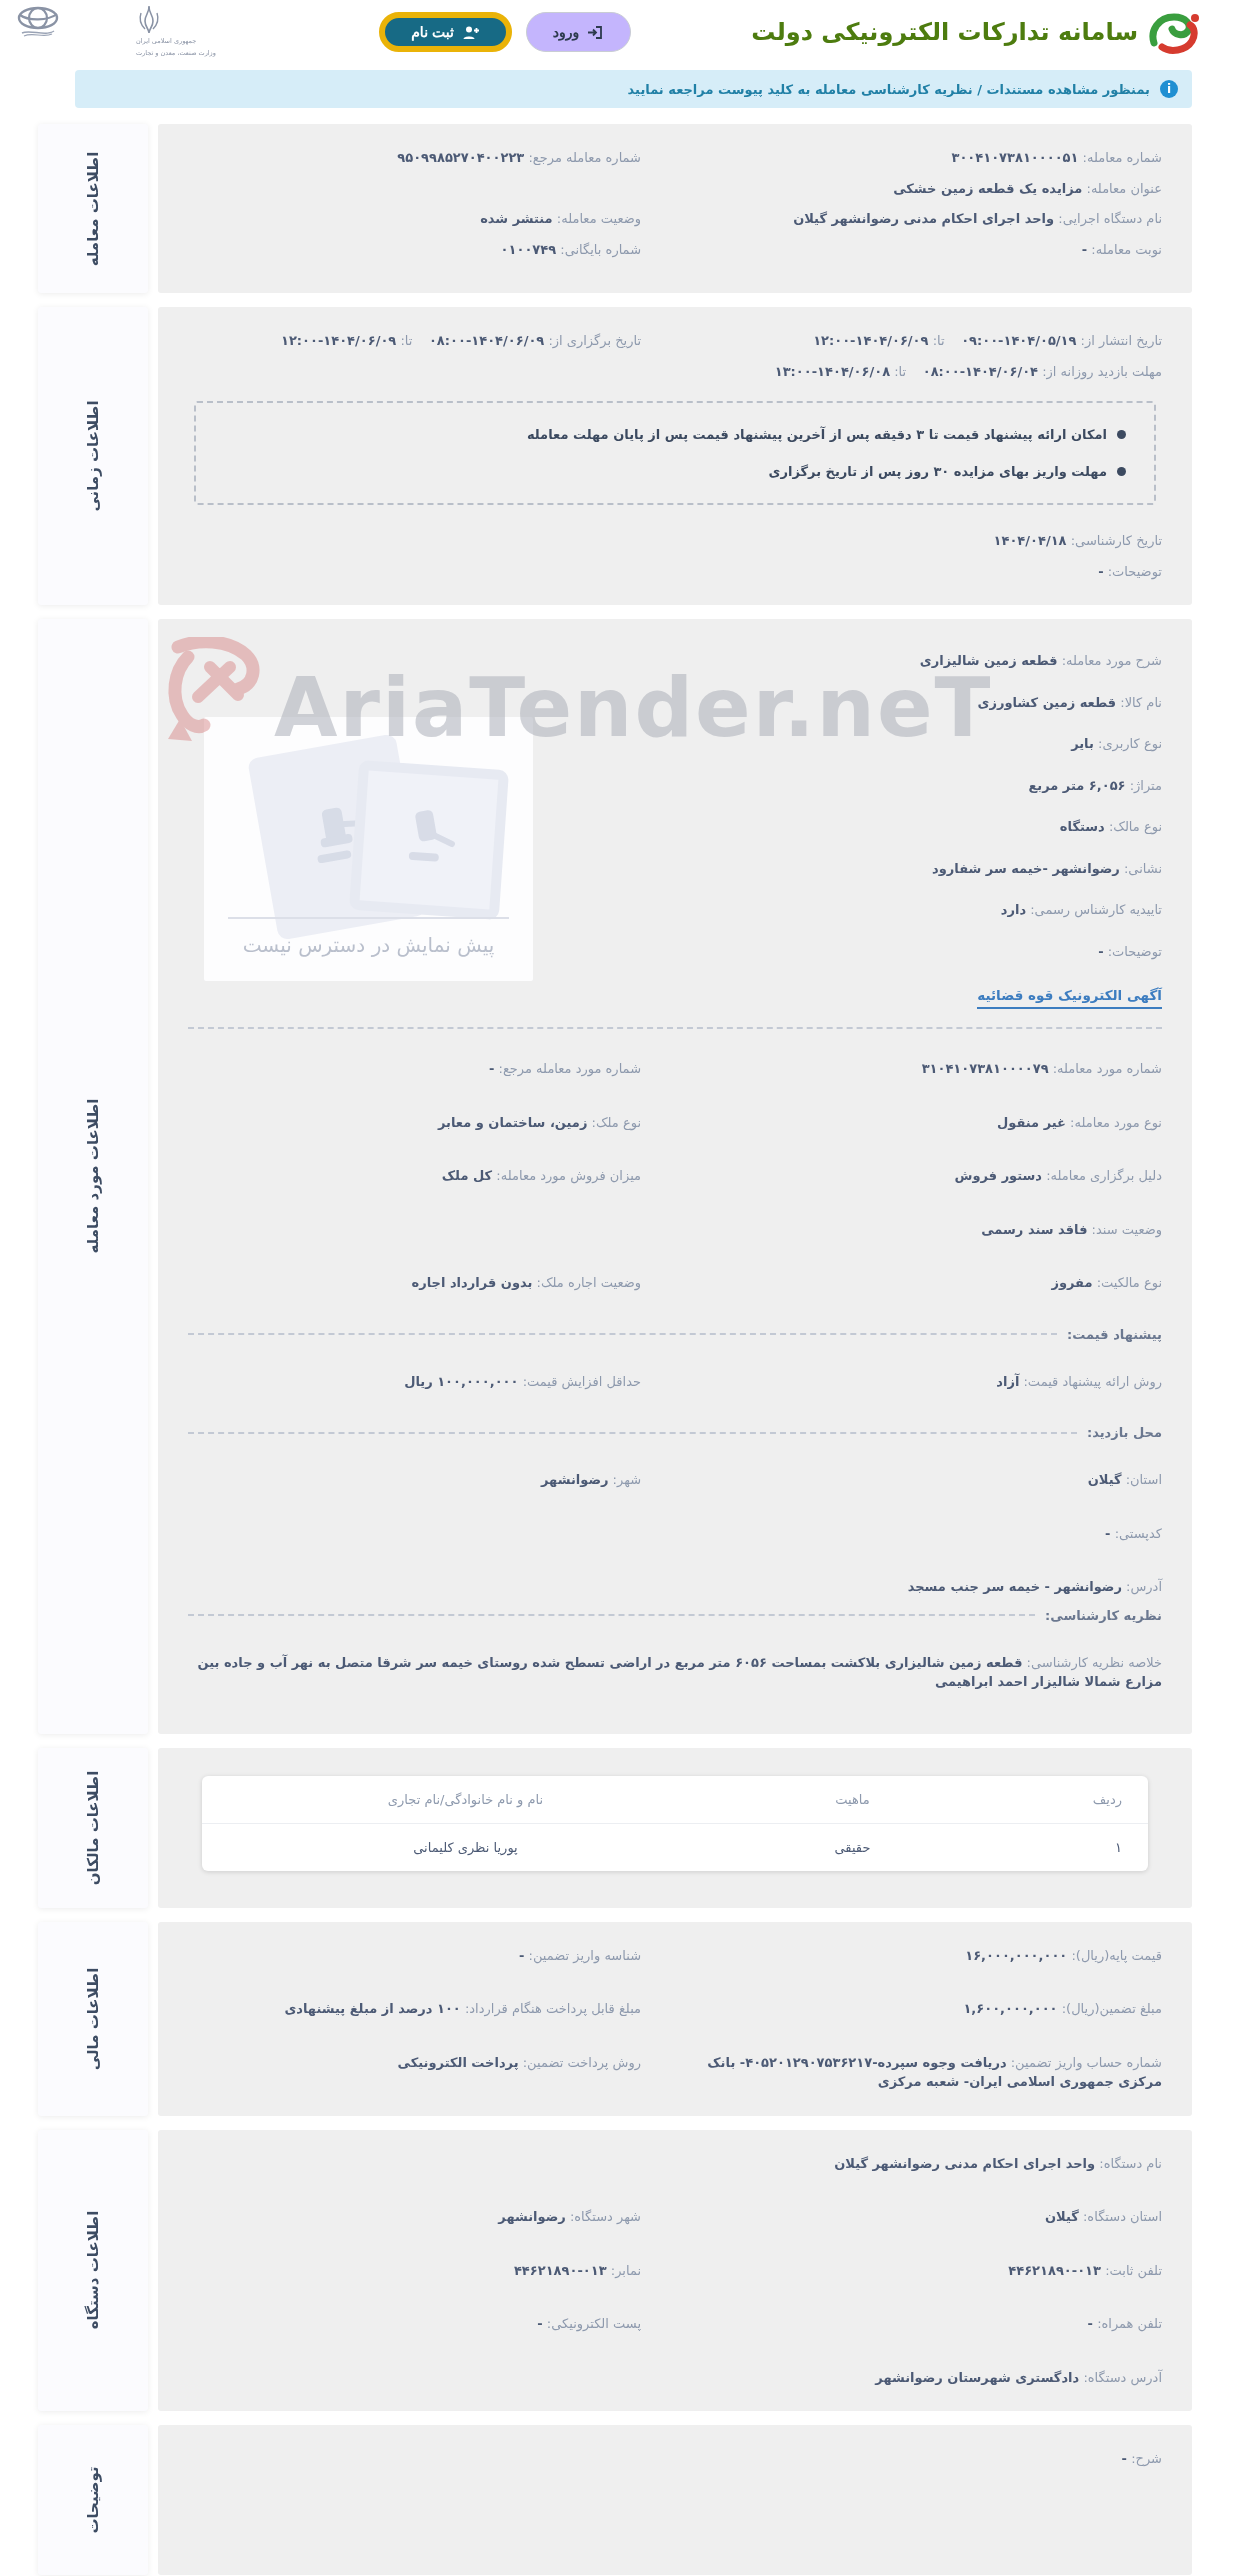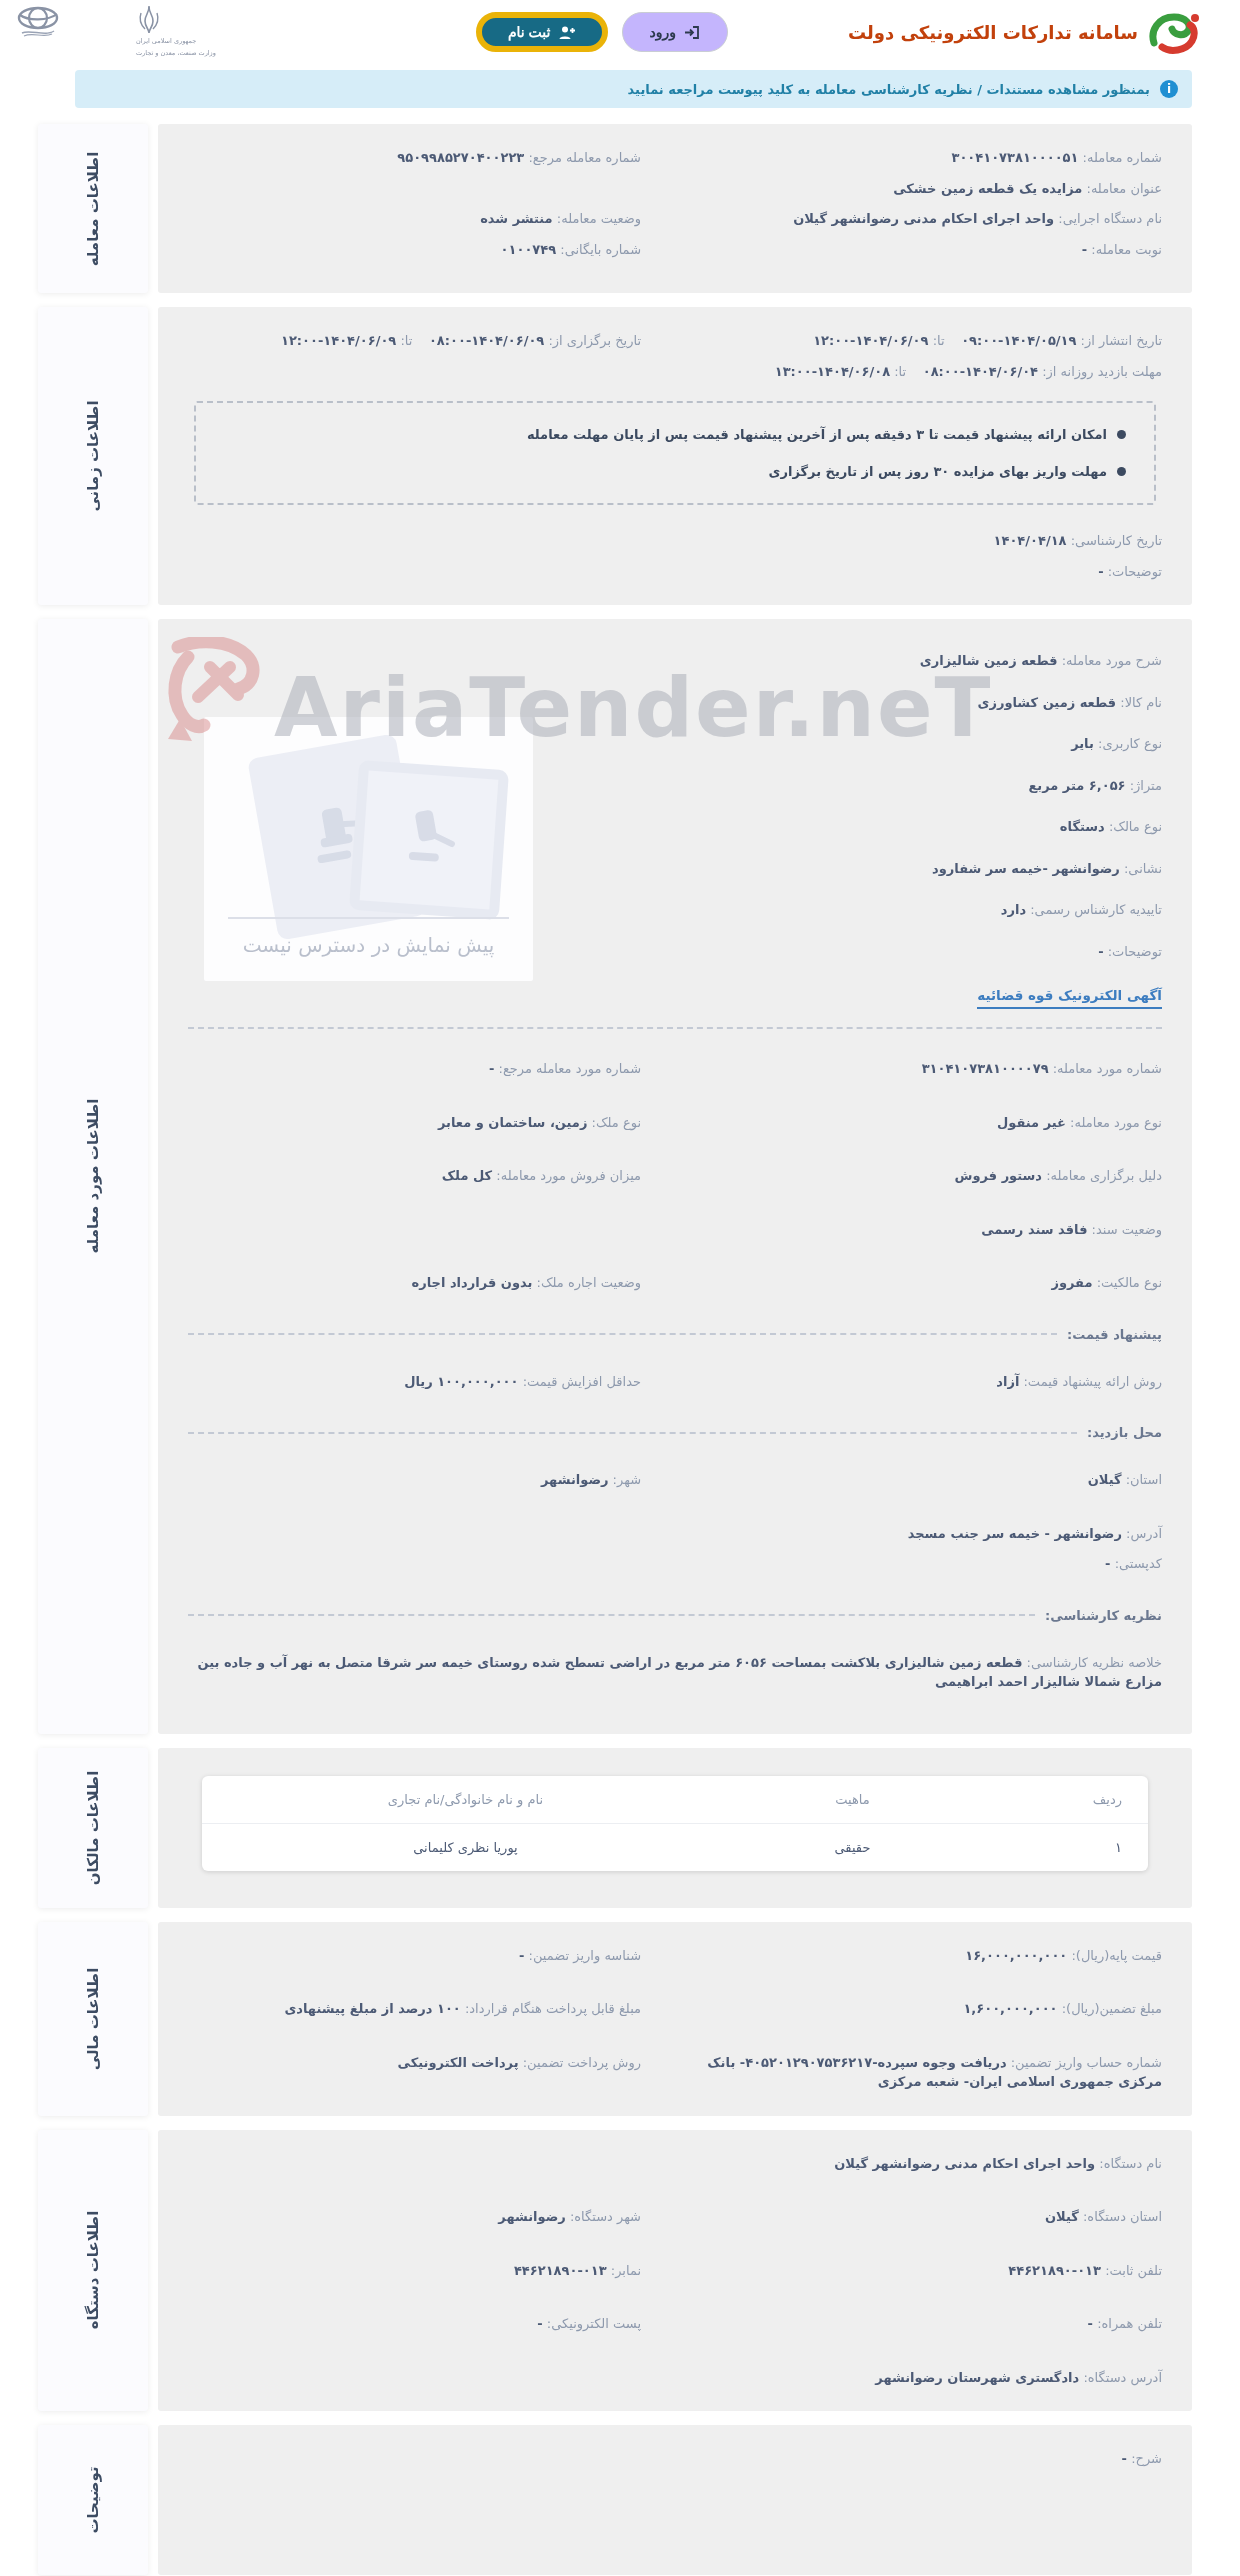--- a/index.html
+++ b/index.html
@@ -6,21 +6,21 @@
   html,body { background:#fff; }
   body {
     width: 1240px;
     font-family: "DejaVu Sans", "Liberation Sans", sans-serif;
     direction: rtl;
     color: #4c5a75;
   }
   
   .topbar { display:flex; align-items:center; height:64px; padding:0 40px 0 10px; }
   .brand { display:flex; align-items:center; gap:10px; }
-  .brand-title { font-size:18px; font-weight:bold; color:#c2410c; white-space:nowrap; }
+  .brand-title { font-size:24px; font-weight:bold; color:#4d7c0f; white-space:nowrap; }
   .hdr-actions { display:flex; align-items:center; gap:14px; margin-right:120px; }
   .btn-pill { display:flex; align-items:center; gap:8px; height:40px; padding:0 26px;
               border-radius:22px; font-size:14px; font-weight:bold; cursor:pointer; }
   .btn-login { background:#c4b5fd; border:1px solid #c9cdd4; color:#2d3a4e; }
   .btn-register { background:#176a85; border:6px solid #eab308; color:#fff; }
   .hdr-logos { margin-right:auto; display:flex; align-items:flex-start; gap:34px; padding-left:6px; }
   .minilogo { display:flex; flex-direction:column; align-items:flex-end; width:86px; }
   .minilogo .cap { font-size:6.5px; color:#8a93a5; text-align:center; line-height:1.5; margin-top:2px; }
   
   .notice { margin:6px 48px 16px 75px; background:#d6edf8; border-radius:4px; height:38px;
@@ -267,22 +267,22 @@
     </div>
 
     <div class="group-hdr">
         <span class="gt">محل بازدید:</span>
         <span class="gl"></span>
       </div>
     <div class="row2 mb-w">
       <div class="fld"><span class="lbl">استان:</span> <span class="val">گیلان</span></div>
       <div class="fld"><span class="lbl">شهر:</span> <span class="val">رضوانشهر</span></div>
     </div>
+    <div class="fld mb-w"><span class="lbl">کدپستی:</span> <span class="val">-</span></div>
     <div class="fld mb-t"><span class="lbl">آدرس:</span> <span class="val">رضوانشهر - خیمه سر جنب مسجد</span></div>
-    <div class="fld mb-w"><span class="lbl">کدپستی:</span> <span class="val">-</span></div>
 
     <div class="group-hdr">
         <span class="gt">نظریه کارشناسی:</span>
         <span class="gl"></span>
       </div>
     <div class="fld" style="margin-bottom:18px"><span class="lbl">خلاصه نظریه کارشناسی:</span> <span class="val">قطعه زمین شالیزاری بلاکشت بمساحت ۶۰۵۶ متر مربع در اراضی تسطح شده روستای خیمه سر شرقا متصل به نهر آب و جاده بین مزارع شمالا شالیزار احمد ابراهیمی</span></div>
   </div>
   <div class="label-col">
       <span>اطلاعات مورد معامله</span>
     </div>

